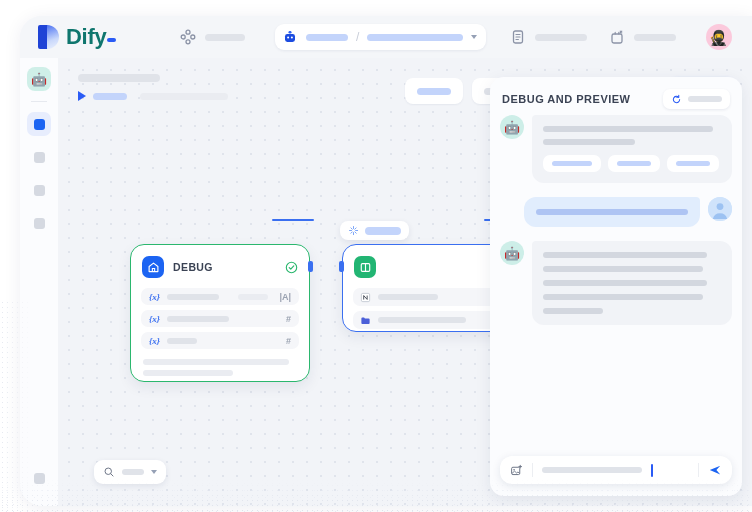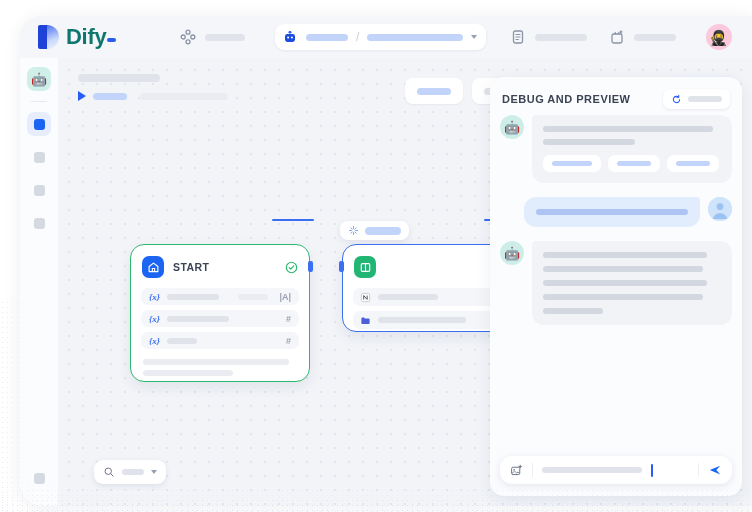--- a/index.html
+++ b/index.html
@@ -357,21 +357,21 @@
 
       <div class="node node-start">
         <div class="port" style="right:-4px;"></div>
         <div class="node-head">
           <div class="node-ico blue">
             <svg viewBox="0 0 16 16" style="width:13px;height:13px;">
               <path d="M8 2.6 2.6 6.8v6.2h10.8V6.8z" fill="none" stroke="#ffffff" stroke-width="1.4" stroke-linejoin="round"></path>
               <path d="M6.6 13V9.3h2.8V13" fill="none" stroke="#ffffff" stroke-width="1.3"></path>
             </svg>
           </div>
-          <span class="node-title">START</span>
+          <span class="node-title">DEBUG</span>
           <svg class="check-circle" viewBox="0 0 16 16">
             <circle cx="8" cy="8" r="6.4" fill="none" stroke="#2bb76e" stroke-width="1.4"></circle>
             <path d="M5.2 8.1 7.1 10l3.7-4" fill="none" stroke="#2bb76e" stroke-width="1.5" stroke-linecap="round" stroke-linejoin="round"></path>
           </svg>
         </div>
         <div class="node-body">
           <div class="var-row">
             <span class="var-x">{x}</span>
             <span class="bar" style="width:52px;height:6px;"></span>
             <span class="bar-lt" style="width:30px;height:6px;margin-left:auto;"></span>

